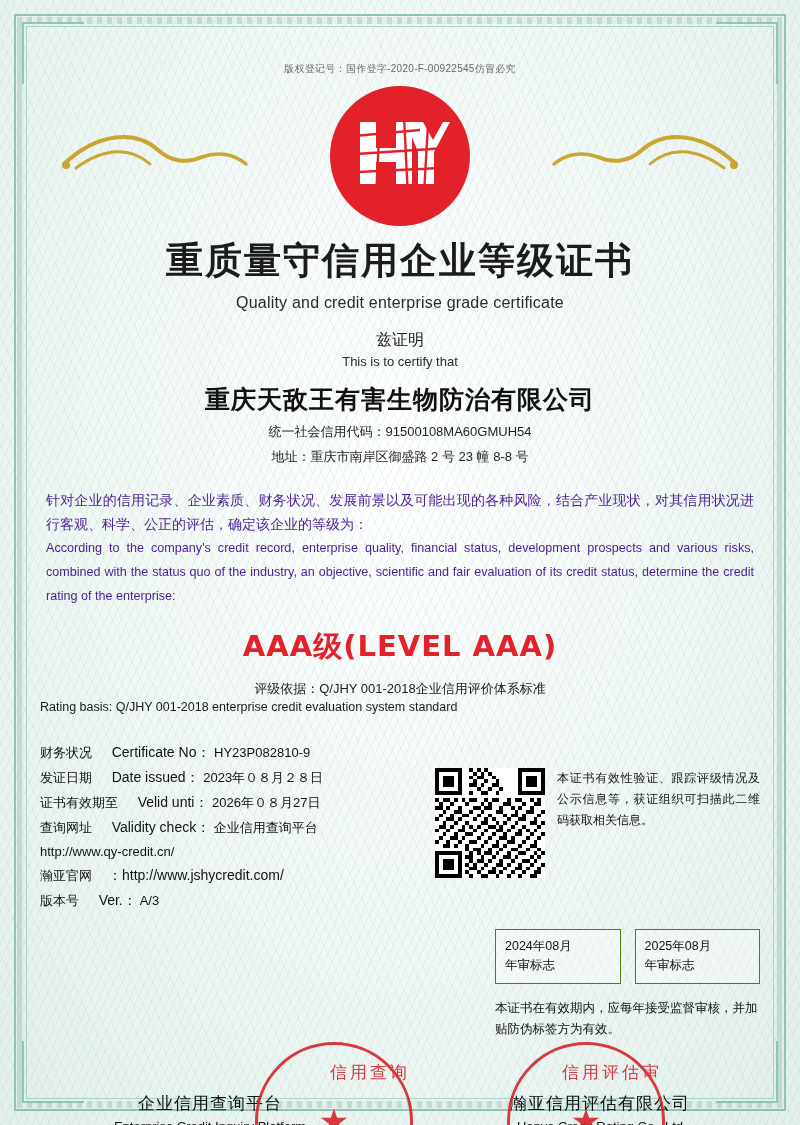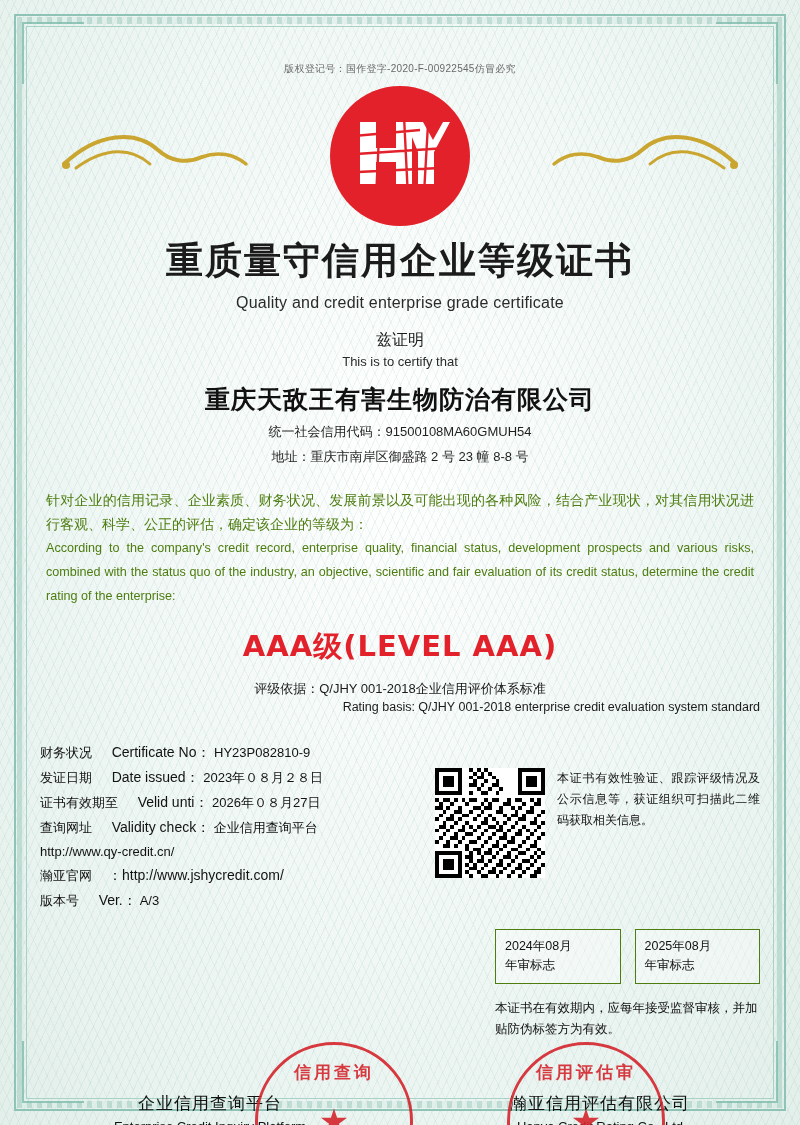--- a/index.html
+++ b/index.html
@@ -146,21 +146,21 @@
     text-align: center;
     font-size: 13px;
     color: #1f1f1f;
     margin-top: 7px;
   }
 
   .para {
     margin-top: 22px;
     font-size: 13.5px;
     line-height: 1.72;
-    color: #4d7c0f;
+    color: #4c1d95;
     text-align: justify;
     padding: 0 6px;
   }
   .para .cn { font-size: 14px; }
   .para .en { font-size: 12.6px; }
 
   .level {
     text-align: center;
     color: #e3212a;
     font-size: 29px;
@@ -169,21 +169,21 @@
     letter-spacing: 1px;
     font-family: "DejaVu Sans", "Liberation Sans", sans-serif;
   }
   .basis-cn {
     text-align: center;
     font-size: 13px;
     color: #1b1b1b;
     margin-top: 13px;
   }
   .basis-en {
-    text-align: right;
+    text-align: left;
     font-size: 12.5px;
     color: #1b1b1b;
     margin-top: 2px;
   }
 
   .info-block {
     display: flex;
     margin-top: 26px;
   }
   .info-left {
@@ -278,25 +278,25 @@
     position: absolute;
     left: 50%; top: 50%;
     transform: translate(-50%,-50%);
     color: #d42027;
     font-size: 34px;
     line-height: 1;
   }
   .stamp .arc {
     position: absolute;
     left: 0; right: 0; top: 16px;
-    text-align: center;
+    text-align: right;
     color: #d42027;
     font-size: 17px;
     letter-spacing: 3px;
-    font-weight: bold;
+    font-weight: normal;
   }
 </style>
 </head>
 <body>
 
 <div id="cert">
   <div class="bg-wash"></div>
   <div class="border-outer"></div>
   <div class="border-pattern"></div>
   <div class="border-inner"></div>

